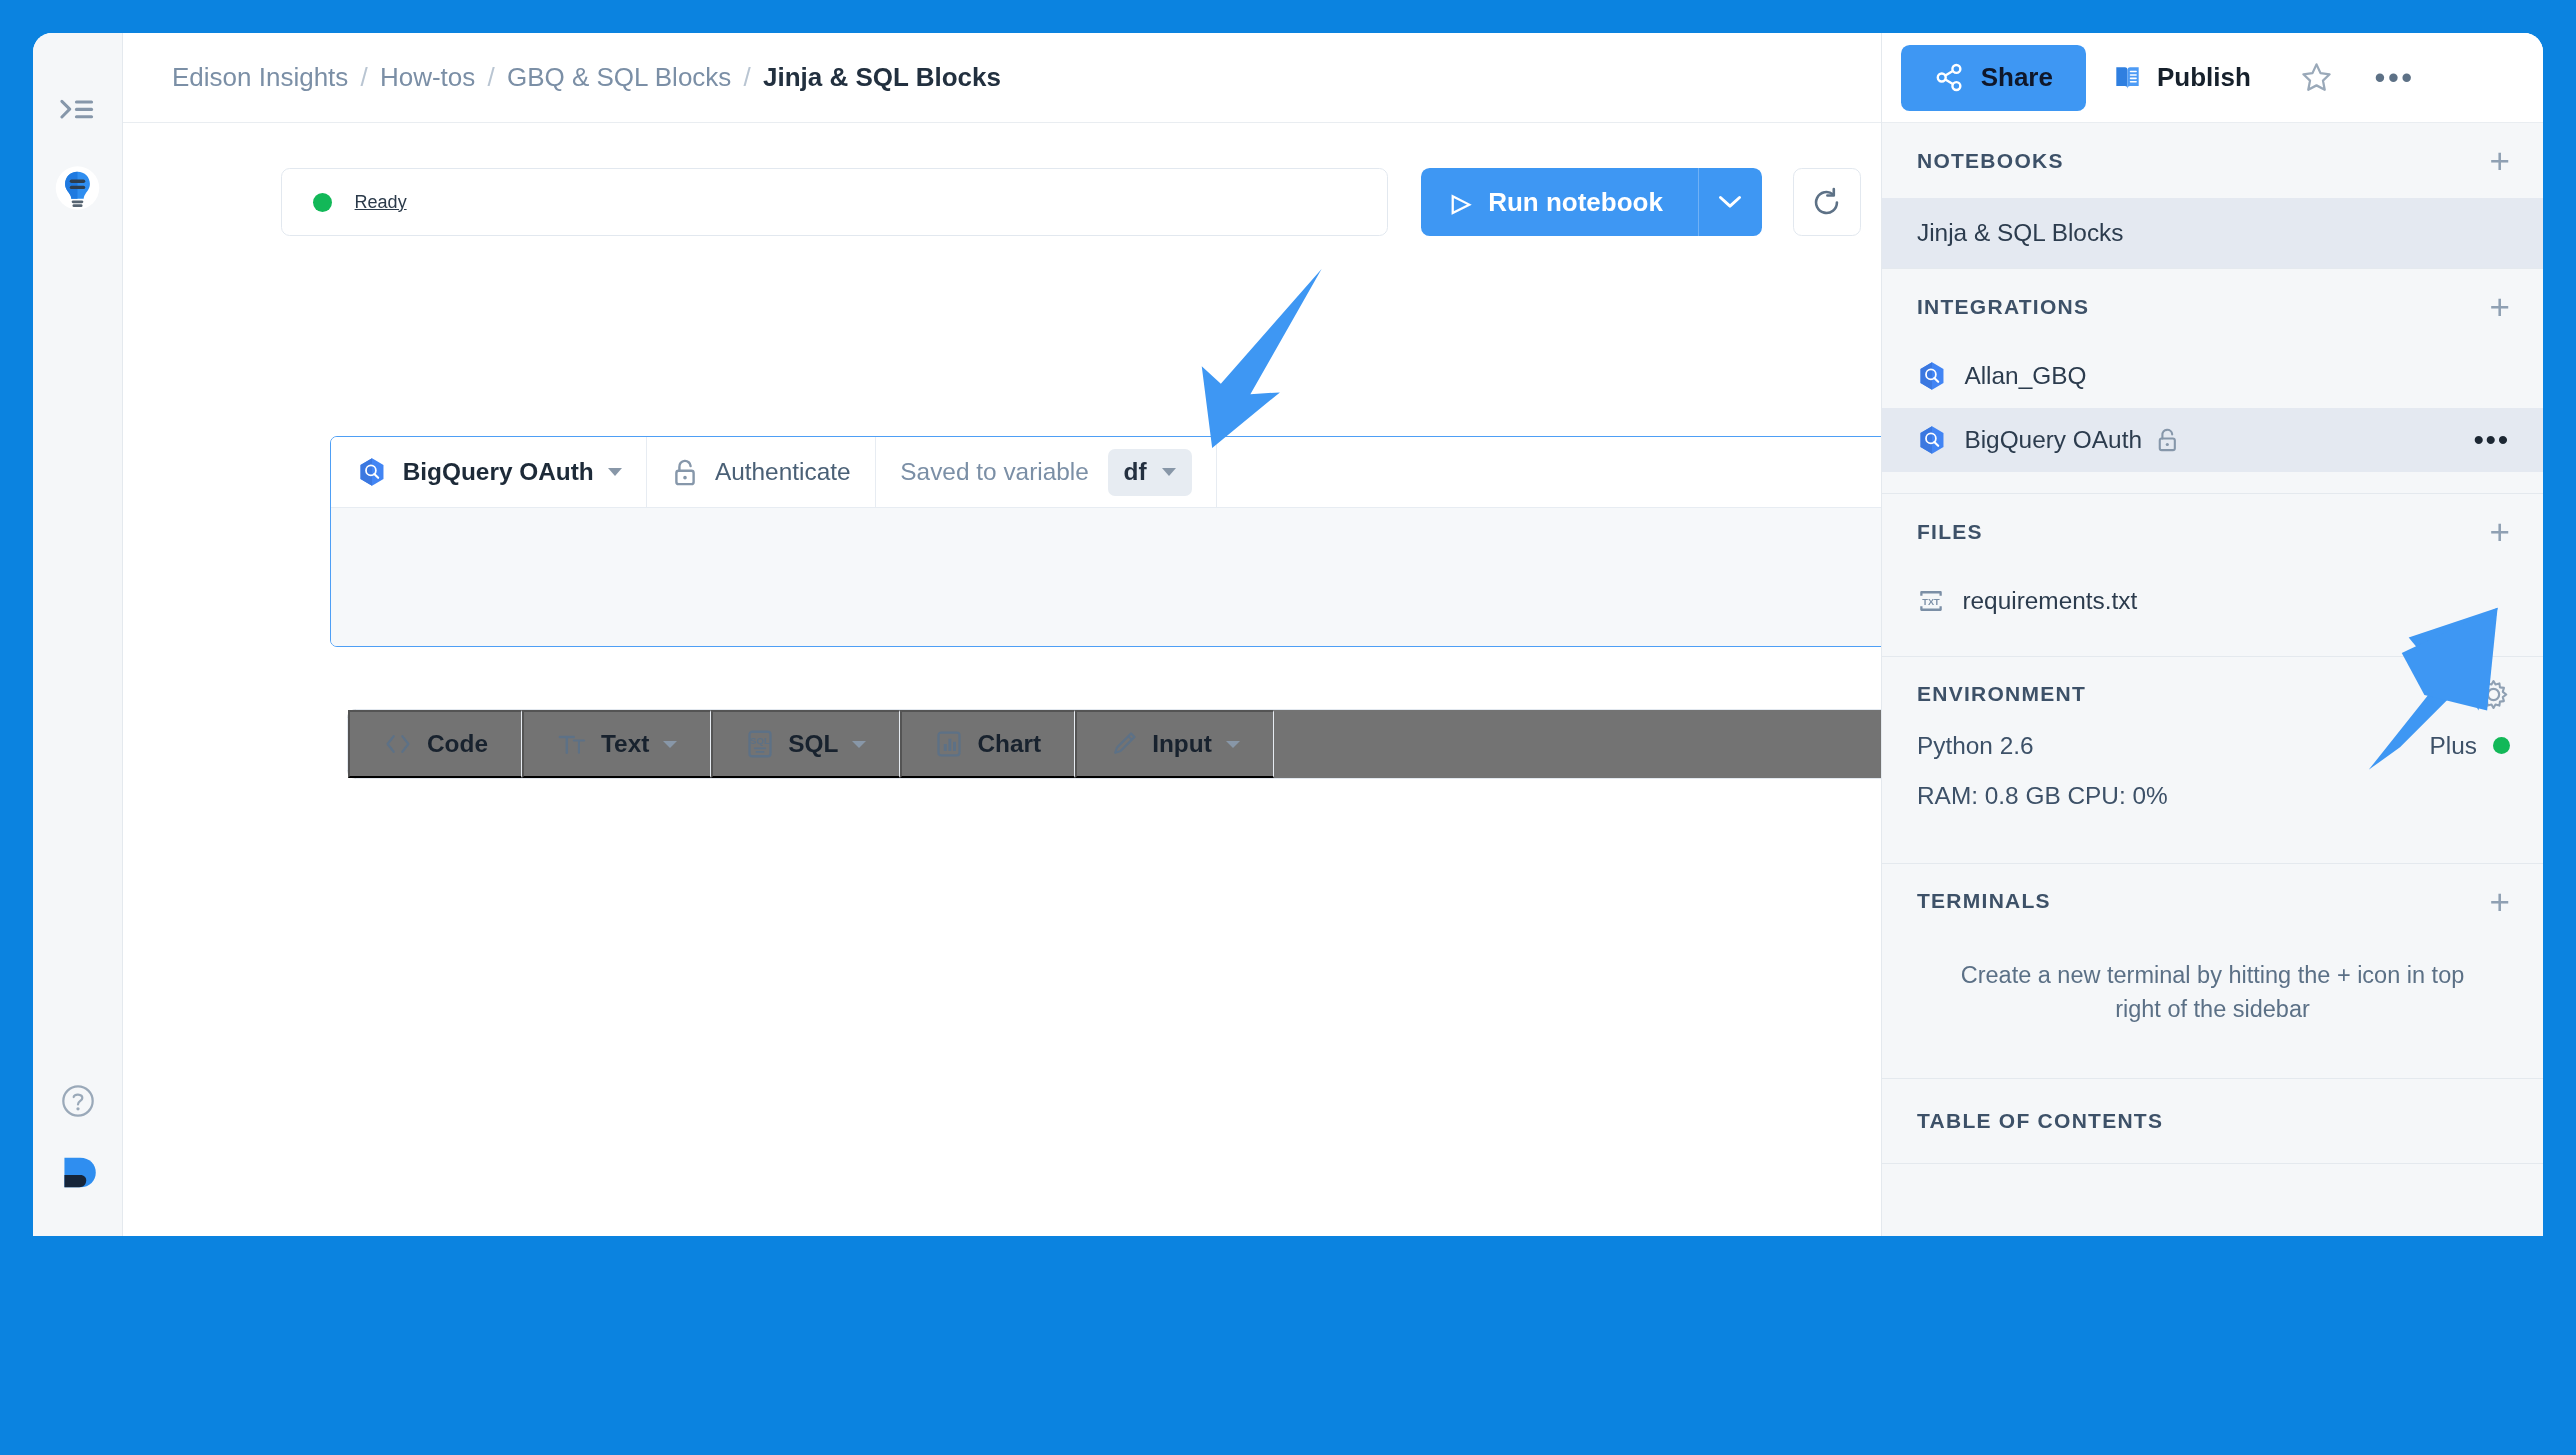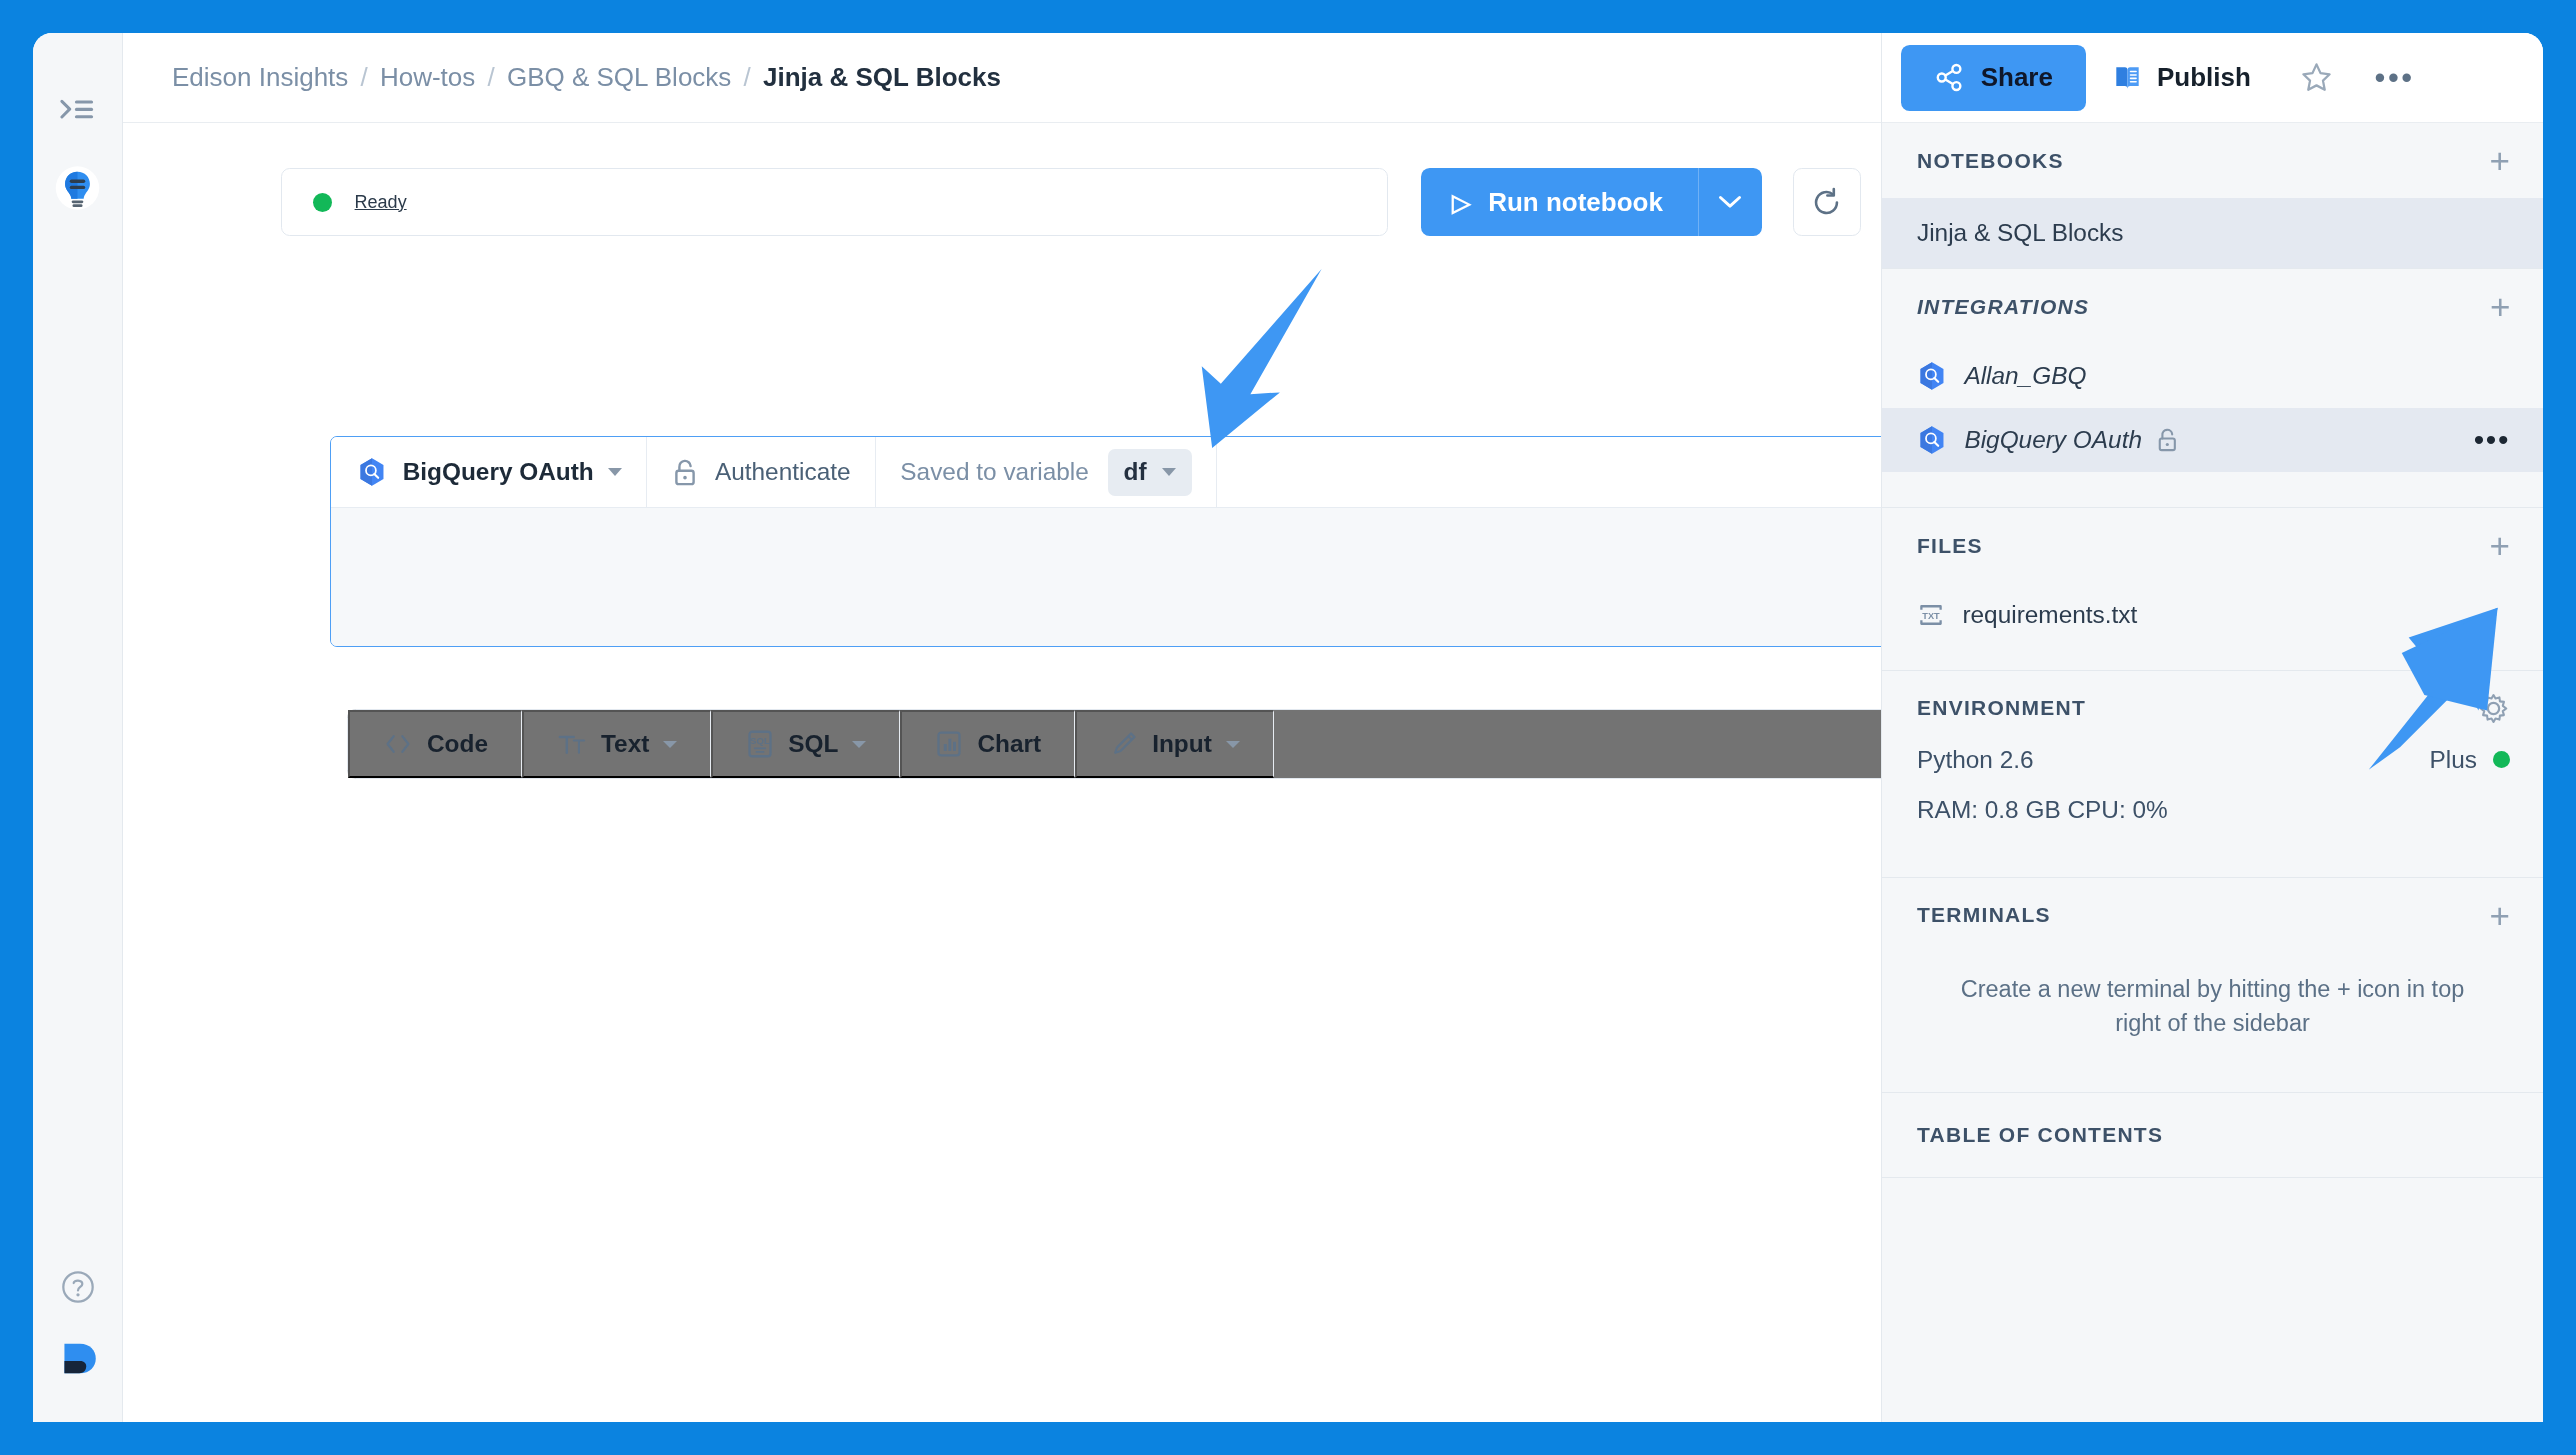--- a/index.html
+++ b/index.html
@@ -7,21 +7,21 @@
     width: 2576px; height: 1455px;
     background: #0b83e0;
     font-family: "Liberation Sans", sans-serif;
     overflow: hidden;
   }
 
   
   #app-window {
     position: absolute;
     left: 33px; top: 33px;
-    width: 2510px; height: 1389px;
+    width: 2510px; height: 1203px;
     background: #ffffff;
     border-radius: 19px 19px 0 0;
     overflow: hidden;
     display: flex;
   }
 
   
   #left-rail {
     width: 90px; height: 100%;
     background: #f5f7f9;
@@ -160,21 +160,21 @@
   .row {
     height: 64px; display: flex; align-items: center;
     padding: 0 33px 0 35px; font-size: 24.4px; color: #2c3c4e; cursor: pointer;
   }
   .row.selected { background: #e4e9f1; }
   .row .row-icon { margin-right: 17.4px; display: flex; flex: 0 0 auto;}
   .row .row-label { white-space: nowrap; }
   .row .row-spacer { flex: 1 1 auto; }
   .dots-btn { color: #1c2733; font-size: 30px; letter-spacing: 1.7px; line-height: 0.6; cursor: pointer; }
   #notebooks-section .row { height: 70px; }
-  #integrations-section { padding-bottom: 35px; font-style: italic; }
+  #integrations-section { padding-bottom: 21px; }
   #files-section { padding-bottom: 22.6px; }
 
   #env-rows { padding: 0 33px 30px 35px; }
   .env-line { display: flex; align-items: center; font-size: 24.4px; color: #3d5168; margin-bottom: 22.6px; }
   .env-line .spacer { flex: 1 1 auto; }
   #env-plan { margin-right: 15.7px; }
   #env-dot { width: 17.4px; height: 17.4px; border-radius: 50%; background: #12b858; }
 
   #terminals-hint {
     padding: 19px 56px 52px 56px; text-align: center;

